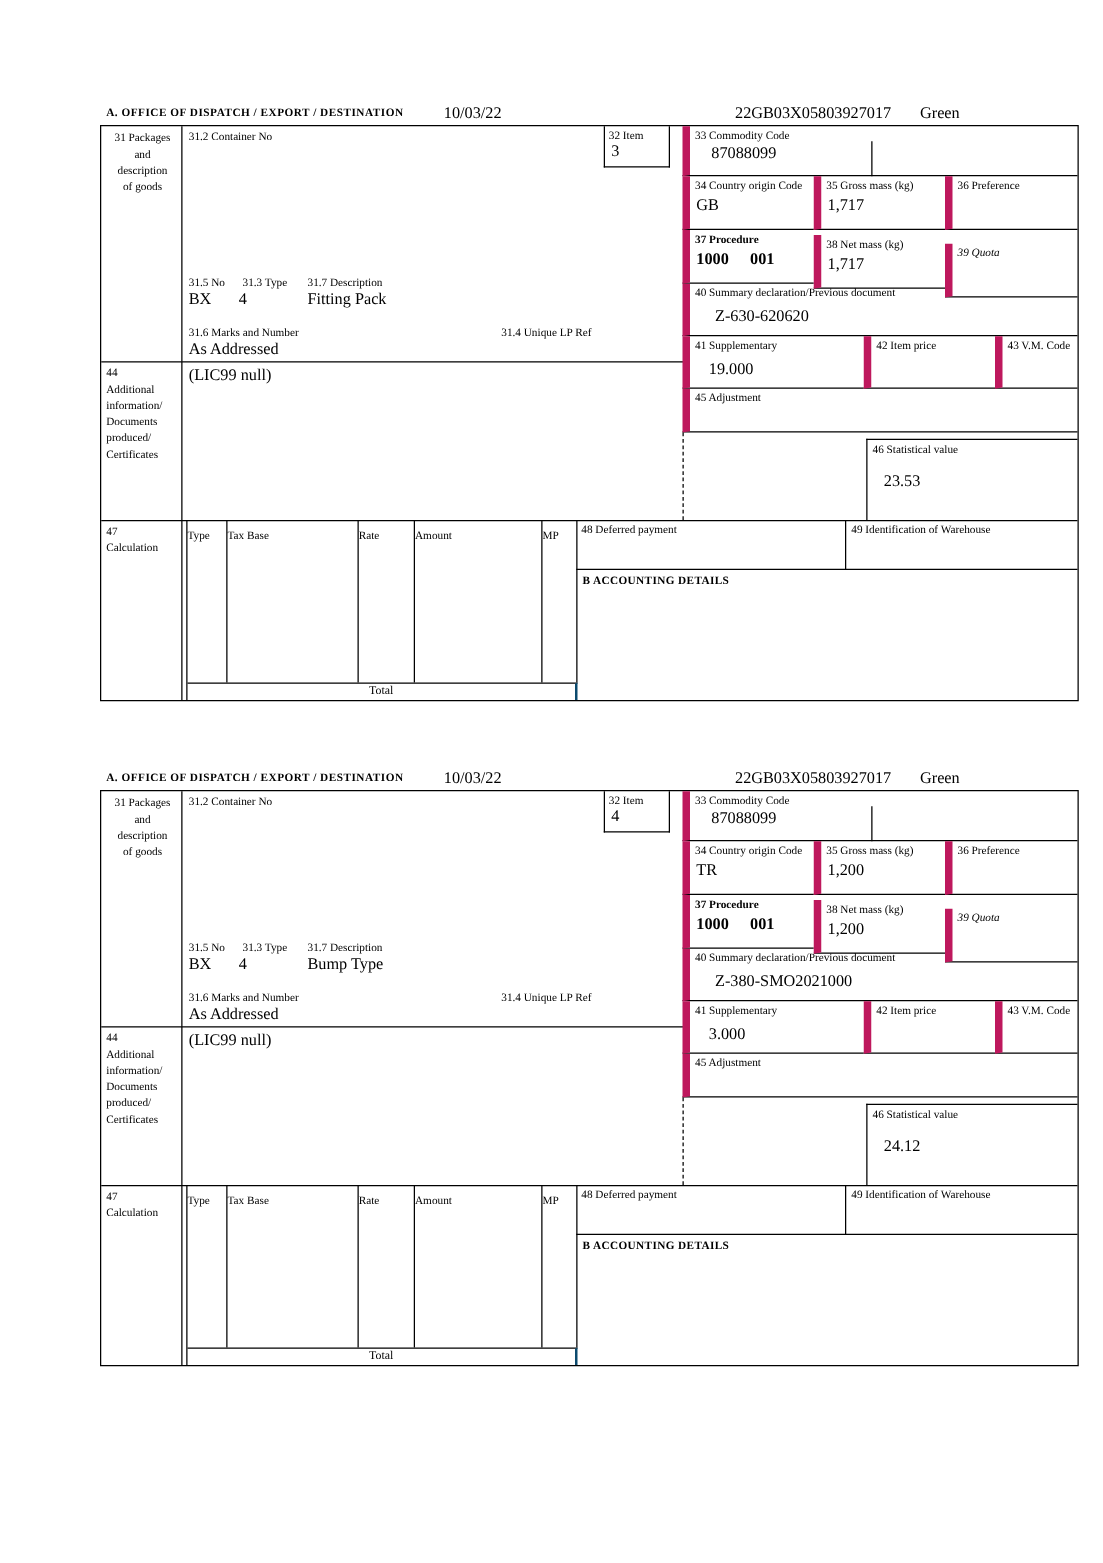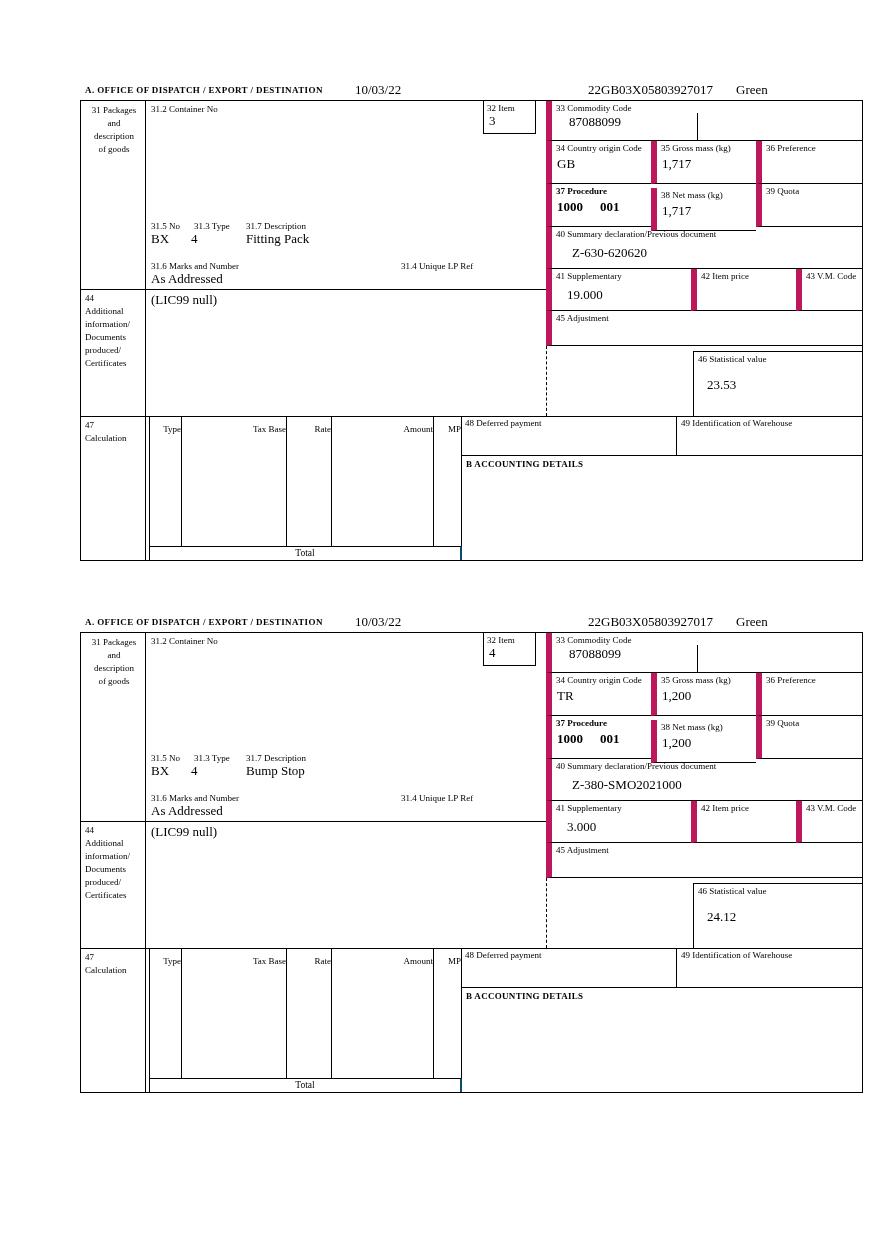--- a/index.html
+++ b/index.html
@@ -37,34 +37,34 @@
   .rc{position:absolute;border-left:6px solid #be185d;border-bottom:1px solid #000;padding:2px 0 0 4px;}
   .cv{position:absolute;font-size:13px;line-height:14px;left:5px;top:16px;white-space:nowrap;}
   .c33{left:465px;top:0;width:316px;height:40px;}
   .cv33{left:17px;top:14px;}
   .c33-div{position:absolute;left:145px;top:12px;height:28px;width:0;border-left:1px solid #000;}
   .c34{left:465px;top:40px;width:105px;height:43px;}
   .c35{left:570px;top:40px;width:105px;height:43px;}
   .c36{left:675px;top:40px;width:106px;height:43px;}
   .c37{left:465px;top:83px;width:105px;height:43px;font-weight:bold;}
   .c38{left:570px;top:87px;width:105px;height:43px;}
-  .c39{left:675px;top:83px;width:106px;height:43px;}
+  .c39{left:675px;top:94px;width:106px;height:43px;font-style:italic;}
   .c40{left:465px;top:126px;width:316px;height:42px;}
   .cv40{left:20px;top:19px;}
   .c41{left:465px;top:168px;width:145px;height:42px;}
   .cv41{left:15px;top:19px;}
   .c42{left:610px;top:168px;width:105px;height:42px;}
   .c43{left:715px;top:168px;width:66px;height:42px;}
   .c45{left:465px;top:210px;width:316px;height:35px;}
   .dash-v{position:absolute;left:465px;top:245px;width:0;height:70px;border-left:1px dashed #000;}
   .c46{position:absolute;left:612px;top:250px;width:169px;height:65px;border-left:1px solid #000;border-top:1px solid #000;padding:2px 0 0 4px;}
   .cv46{left:13px;top:26px;}
   .proc2{margin-left:17px;}
   .tax-table{position:absolute;left:68px;top:315px;width:312px;height:144px;border-left:1px solid #000;}
-  .tcol{position:absolute;top:0;height:130px;border-right:1px solid #000;text-align:right;padding-top:2px;}
+  .tcol{position:absolute;top:0;height:130px;border-right:1px solid #000;text-align:left;padding-top:2px;}
   .tcol .sl{white-space:nowrap;display:inline-block;}
   .tc-type{left:0;width:32px;}
   .tc-base{left:32px;width:105px;}
   .tc-rate{left:137px;width:45px;}
   .tc-amount{left:182px;width:102px;}
   .tc-mp{left:284px;width:28px;}
   .t-total{position:absolute;left:0;top:130px;width:312px;height:14px;border-top:1px solid #000;border-right:2px solid #0c4a6e;text-align:center;font-size:9.5px;line-height:13px;}
   .c48{position:absolute;left:380px;top:315px;width:215px;height:40px;border-bottom:1px solid #000;padding:2px 0 0 4px;}
   .c49{position:absolute;left:595px;top:315px;width:186px;height:40px;border-left:1px solid #000;border-bottom:1px solid #000;padding:2px 0 0 4px;}
   .b-label{position:absolute;left:385px;top:358px;font-size:9px;font-weight:bold;letter-spacing:.3px;white-space:nowrap;}
@@ -215,21 +215,21 @@
       <div class="item-box">
         <span class="sl">32 Item</span>
         <div class="val item-val">4</div>
       </div>
 
       <div class="sl p-no-lbl">31.5 No</div>
       <div class="sl p-type-lbl">31.3 Type</div>
       <div class="sl p-desc-lbl">31.7 Description</div>
       <div class="val p-no-val">BX</div>
       <div class="val p-type-val">4</div>
-      <div class="val p-desc-val">Bump Stop</div>
+      <div class="val p-desc-val">Bump Type</div>
 
       <div class="sl p-marks-lbl">31.6 Marks and Number</div>
       <div class="sl p-lp-lbl">31.4 Unique LP Ref</div>
       <div class="val p-marks-val">As Addressed</div>
 
       <div class="line44"></div>
       <div class="val p-additional-val">(LIC99 null)</div>
 
       <div class="rc c33">
         <span class="sl">33 Commodity Code</span>

